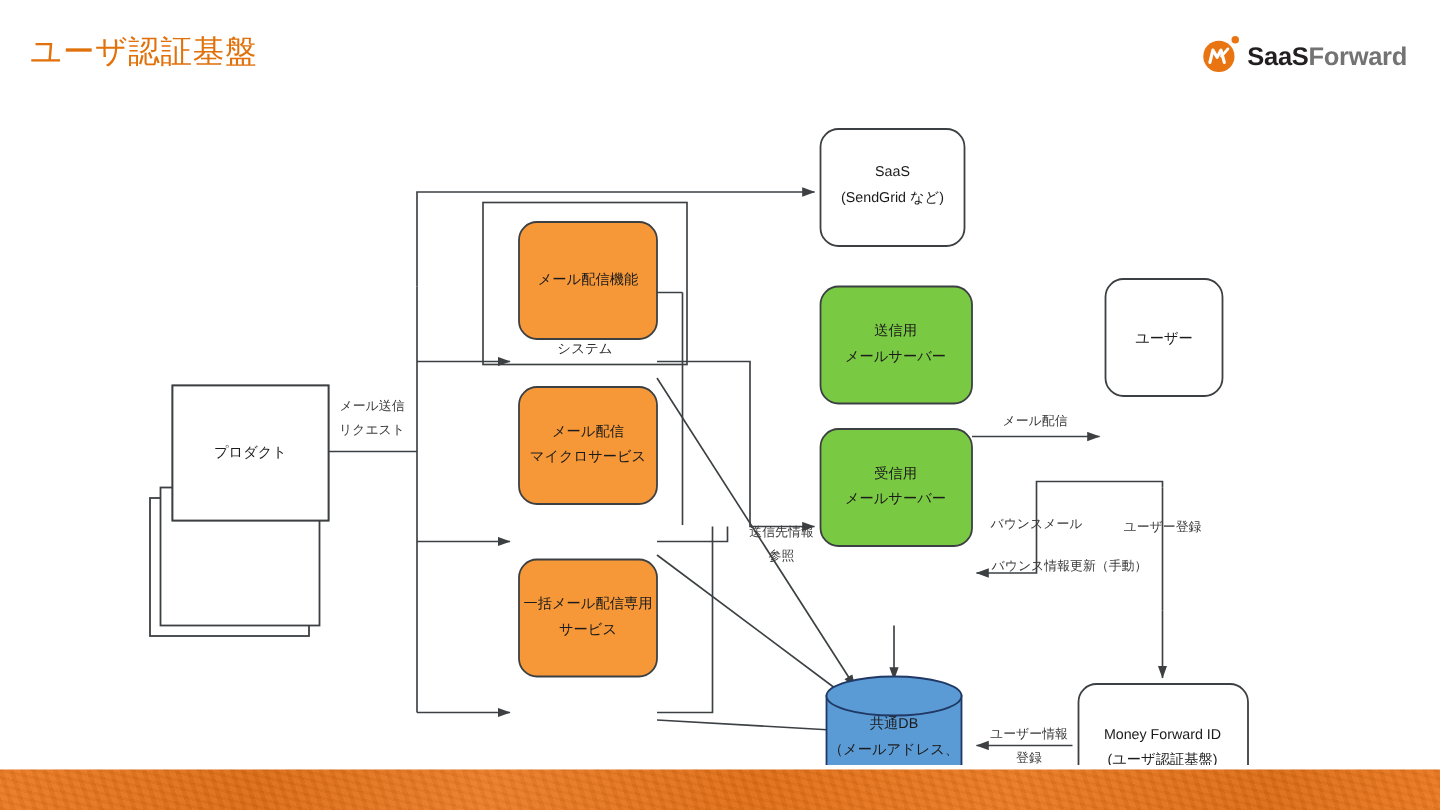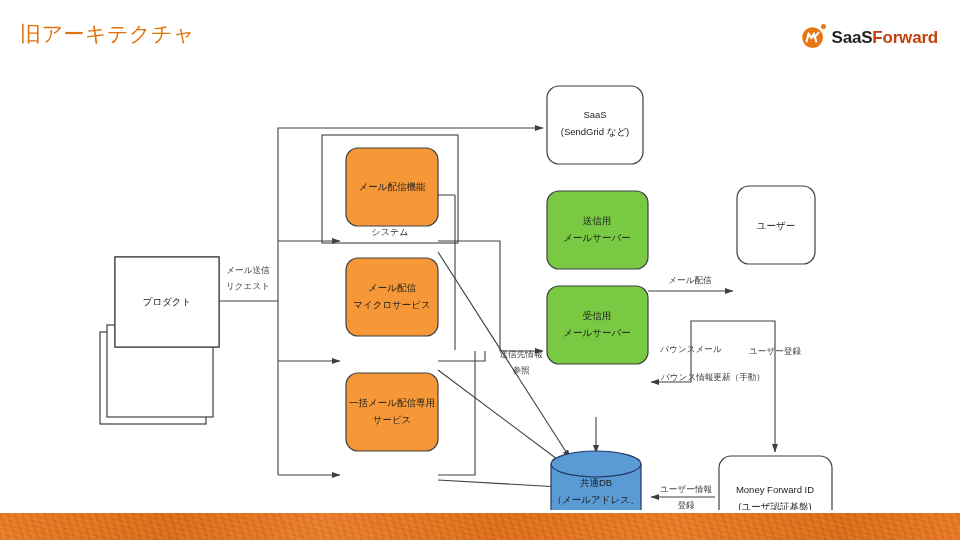--- a/index.html
+++ b/index.html
@@ -53,21 +53,21 @@
     border-radius: 50%;
     background: #e87511;
   }
   .logo-text {
     font-size: 17px;
     font-weight: bold;
     letter-spacing: -0.2px;
     line-height: 1;
   }
   .logo-money { color: #231f20; }
-  .logo-forward { color: #c2410c; }
+  .logo-forward { color: #737373; }
 
   
   .footer-band {
     position: absolute;
     left: 0;
     right: 0;
     bottom: 0;
     height: 27px;
     background:
       linear-gradient(105deg, rgba(255,255,255,0.05) 0%, rgba(0,0,0,0.05) 18%, rgba(255,255,255,0.07) 34%, rgba(0,0,0,0.04) 52%, rgba(255,255,255,0.05) 70%, rgba(0,0,0,0.05) 88%, rgba(255,255,255,0.04) 100%),
@@ -136,21 +136,21 @@
     fill: none;
     stroke: #3c4043;
     stroke-width: 1.1;
   }
 </style>
 </head>
 <body>
 
 <div class="slide">
 
-  <div class="slide-title">旧アーキテクチャ</div>
+  <div class="slide-title">ユーザ認証基盤</div>
 
   <div class="logo">
     <div class="logo-mark">
       <svg width="24" height="24" viewBox="0 0 24 24" aria-hidden="true">
         <circle cx="11.6" cy="12.6" r="10.4" fill="#e87511"></circle>
         <path d="M5.6 16.6 L7.6 8.4 L10.4 13.2 L13.0 8.4 L15.2 16.6" fill="none" stroke="#ffffff" stroke-width="2.1" stroke-linecap="round" stroke-linejoin="round"></path>
         <path d="M13.4 12.4 L17.6 7.6" fill="none" stroke="#ffffff" stroke-width="1.9" stroke-linecap="round"></path>
       </svg>
       <span class="logo-dot"></span>
     </div>

